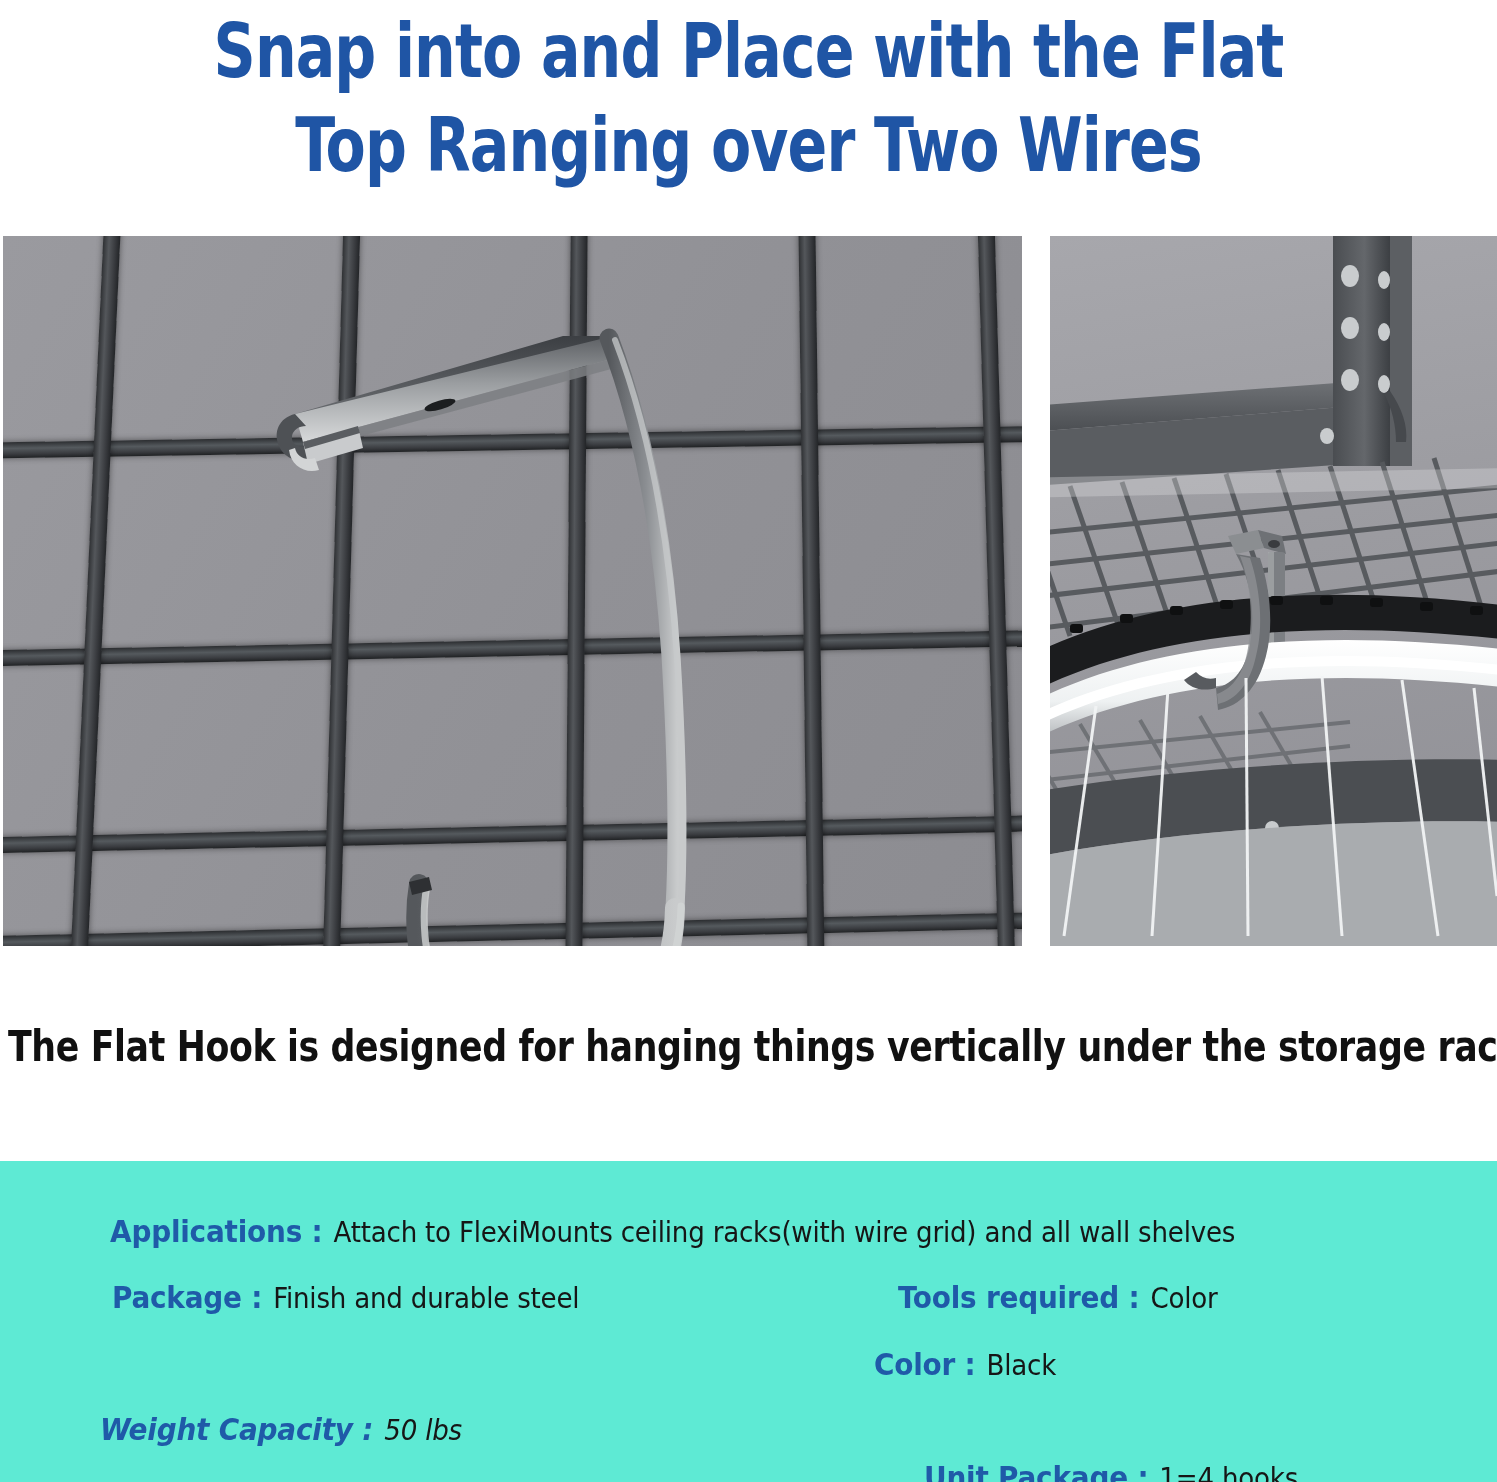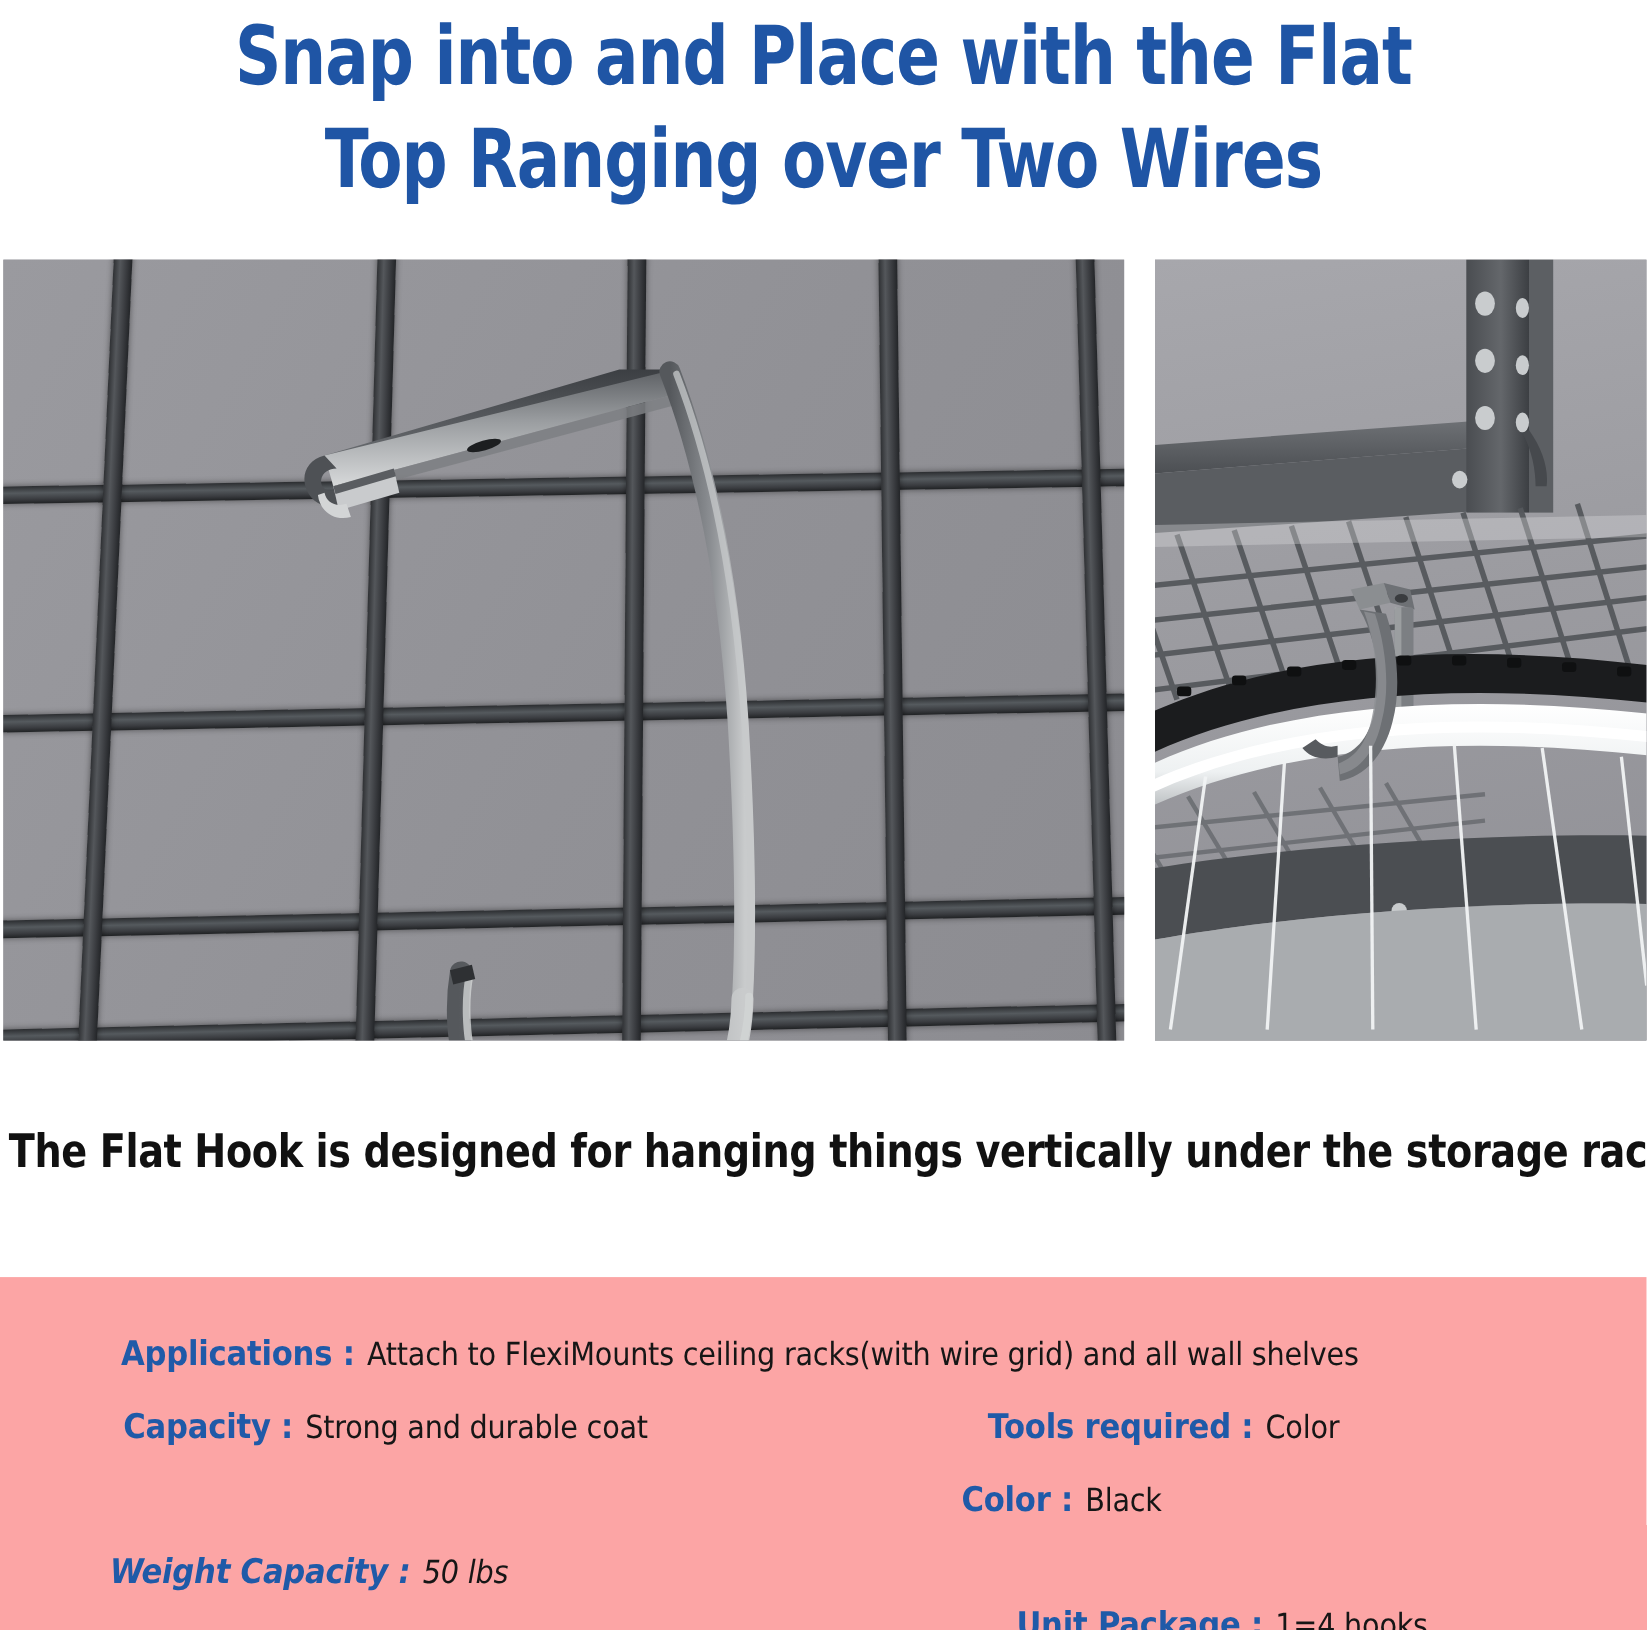--- a/index.html
+++ b/index.html
@@ -93,21 +93,21 @@
     transform: scaleX(0.92);
     transform-origin: 0 0;
     white-space: nowrap;
   }
 
   
   .specs {
     position: absolute;
     left: 0; top: 1161px;
     width: 1497px; height: 321px;
-    background: #fca5a5;
+    background: #5eead4;
   }
   .spec-line { position: absolute; white-space: nowrap; }
   .spec-label {
     color: #1f5aa8;
     font-weight: bold;
     font-size: 31px;
     font-family: "Liberation Sans Narrow", "DejaVu Sans Condensed", "Liberation Sans", sans-serif;
     letter-spacing: -0.2px;
   }
   .spec-value {
@@ -314,21 +314,21 @@
 
   <div class="caption">The Flat Hook is designed for hanging things vertically under the storage rack</div>
 
   <div class="specs">
 
     <div class="spec-line sl-applications">
       <span class="spec-label">Applications :</span><span class="spec-value">Attach to FlexiMounts ceiling racks(with wire grid) and all wall shelves</span>
     </div>
 
     <div class="spec-line sl-material">
-      <span class="spec-label">Capacity :</span><span class="spec-value">Strong and durable coat</span>
+      <span class="spec-label">Package :</span><span class="spec-value">Finish and durable steel</span>
     </div>
 
 
     <div class="spec-line sl-weight">
       <span class="spec-label">Weight Capacity :</span><span class="spec-value">50 lbs</span>
     </div>
 
     <div class="spec-line sl-tools">
       <span class="spec-label">Tools required :</span><span class="spec-value">Color</span>
     </div>

